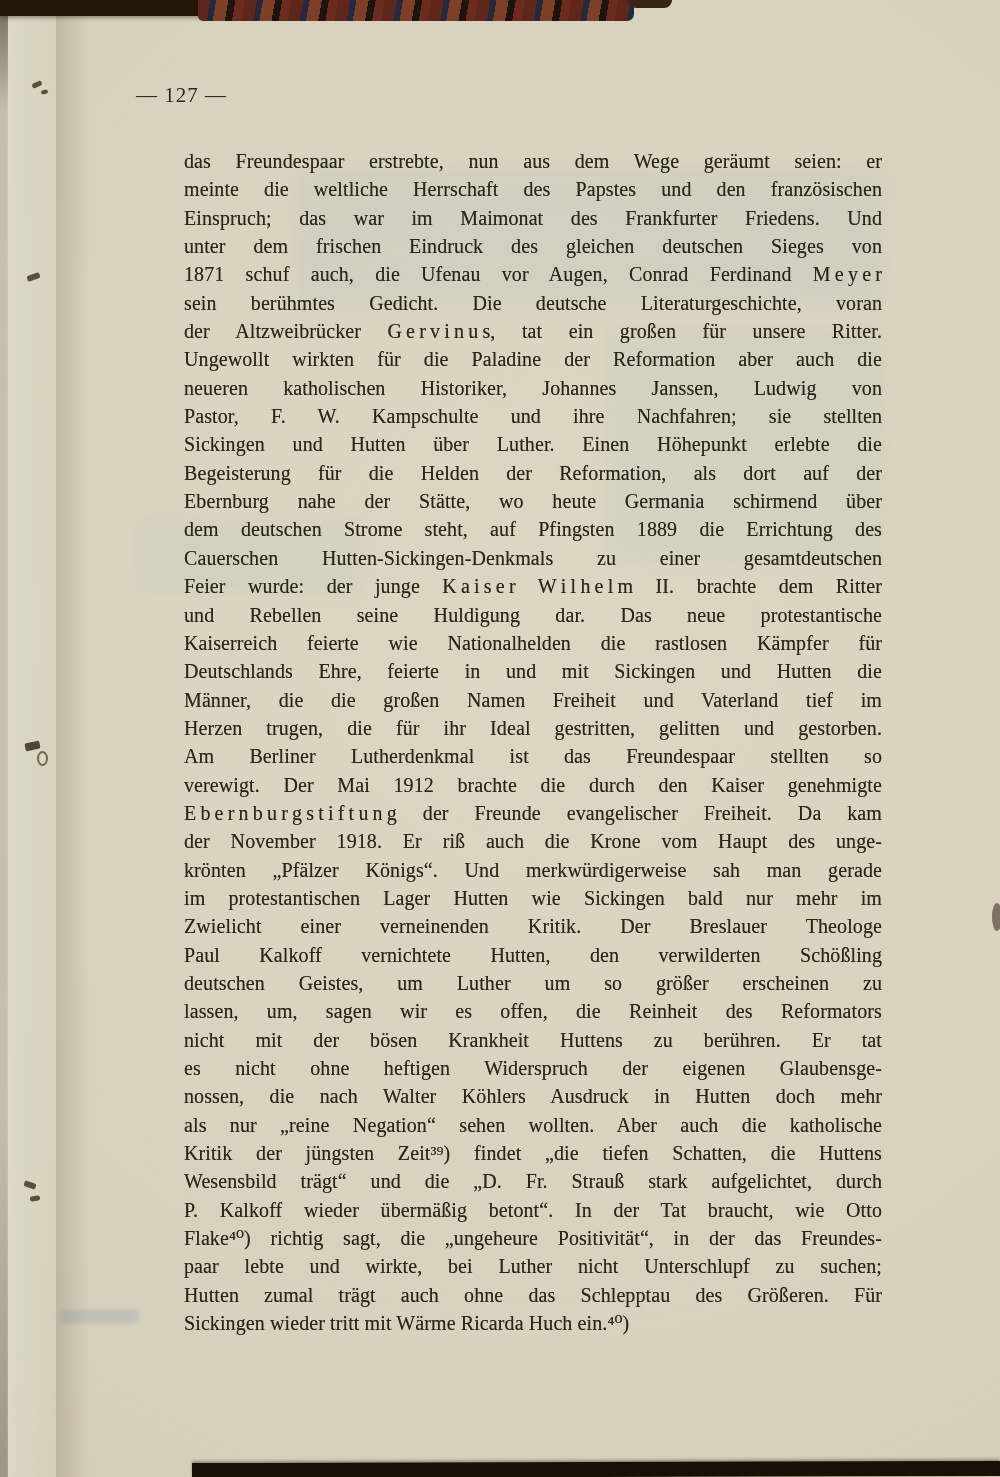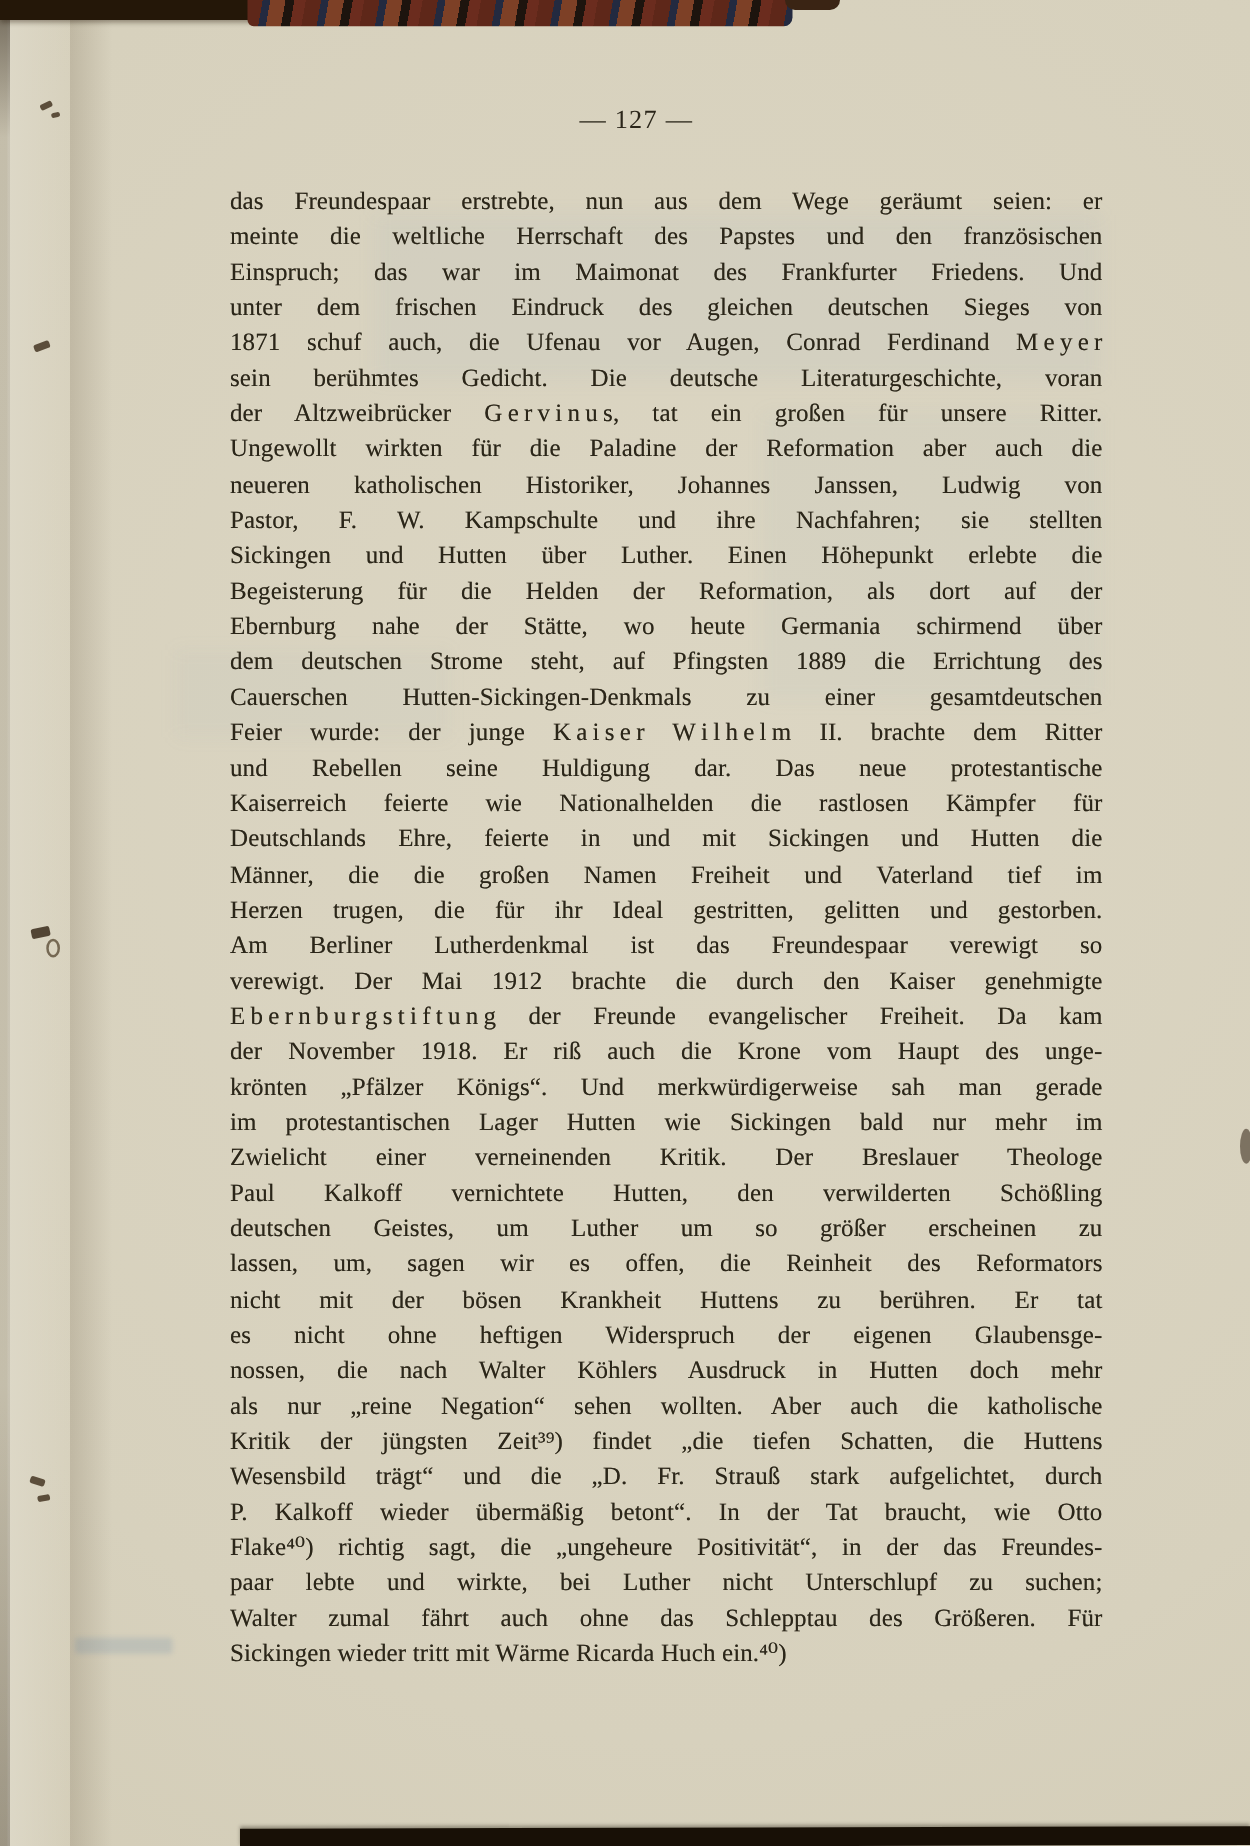--- a/index.html
+++ b/index.html
@@ -44,21 +44,21 @@
   .s4a{left:24px;top:1182px;width:12px;height:6px;transform:rotate(18deg);}
   .s4b{left:30px;top:1196px;width:10px;height:5px;transform:rotate(-10deg);}
   
   .tint{position:absolute;pointer-events:none;filter:blur(7px);}
   .t1{left:300px;top:172px;width:580px;height:132px;background:rgba(140,165,185,.08);}
   .t2{left:610px;top:330px;width:270px;height:230px;background:rgba(140,165,185,.06);}
   .t3{left:140px;top:520px;width:220px;height:70px;background:rgba(140,165,185,.05);}
   .ghost{position:absolute;left:60px;top:1310px;width:78px;height:13px;
     background:rgba(70,110,160,.16);filter:blur(2px);border-radius:3px;}
   
-  .page-number{position:absolute;left:136px;top:83px;width:746px;text-align:center;
+  .page-number{position:absolute;left:136px;top:83px;width:746px;text-align:left;
     font-size:21px;letter-spacing:1px;color:#2b261a;}
   .text-block{position:absolute;left:136px;top:147px;width:746px;}
   .line{font-size:20px;line-height:28.35px;text-align:justify;text-align-last:justify;
     letter-spacing:.1px;color:#2b2619;text-shadow:0 0 .4px rgba(43,38,25,.55);margin-left:48px;}
   .line.last{text-align-last:left;}
 </style>
 </head>
 <body>
 
 <div class="scan">
@@ -102,36 +102,36 @@
     <div class="line">Begeisterung für die Helden der Reformation, als dort auf der</div>
     <div class="line">Ebernburg nahe der Stätte, wo heute Germania schirmend über</div>
     <div class="line">dem deutschen Strome steht, auf Pfingsten 1889 die Errichtung des</div>
     <div class="line">Cauerschen Hutten-Sickingen-Denkmals zu einer gesamtdeutschen</div>
     <div class="line">Feier wurde: der junge K a i s e r W i l h e l m II. brachte dem Ritter</div>
     <div class="line">und Rebellen seine Huldigung dar. Das neue protestantische</div>
     <div class="line">Kaiserreich feierte wie Nationalhelden die rastlosen Kämpfer für</div>
     <div class="line">Deutschlands Ehre, feierte in und mit Sickingen und Hutten die</div>
     <div class="line">Männer, die die großen Namen Freiheit und Vaterland tief im</div>
     <div class="line">Herzen trugen, die für ihr Ideal gestritten, gelitten und gestorben.</div>
-    <div class="line">Am Berliner Lutherdenkmal ist das Freundespaar verewigt so</div>
+    <div class="line">Am Berliner Lutherdenkmal ist das Freundespaar stellten so</div>
     <div class="line">verewigt. Der Mai 1912 brachte die durch den Kaiser genehmigte</div>
     <div class="line">E b e r n b u r g s t i f t u n g der Freunde evangelischer Freiheit. Da kam</div>
     <div class="line">der November 1918. Er riß auch die Krone vom Haupt des unge-</div>
     <div class="line">krönten „Pfälzer Königs“. Und merkwürdigerweise sah man gerade</div>
     <div class="line">im protestantischen Lager Hutten wie Sickingen bald nur mehr im</div>
     <div class="line">Zwielicht einer verneinenden Kritik. Der Breslauer Theologe</div>
     <div class="line">Paul Kalkoff vernichtete Hutten, den verwilderten Schößling</div>
     <div class="line">deutschen Geistes, um Luther um so größer erscheinen zu</div>
     <div class="line">lassen, um, sagen wir es offen, die Reinheit des Reformators</div>
     <div class="line">nicht mit der bösen Krankheit Huttens zu berühren. Er tat</div>
     <div class="line">es nicht ohne heftigen Widerspruch der eigenen Glaubensge-</div>
     <div class="line">nossen, die nach Walter Köhlers Ausdruck in Hutten doch mehr</div>
     <div class="line">als nur „reine Negation“ sehen wollten. Aber auch die katholische</div>
     <div class="line">Kritik der jüngsten Zeit³⁹) findet „die tiefen Schatten, die Huttens</div>
     <div class="line">Wesensbild trägt“ und die „D. Fr. Strauß stark aufgelichtet, durch</div>
     <div class="line">P. Kalkoff wieder übermäßig betont“. In der Tat braucht, wie Otto</div>
     <div class="line">Flake⁴⁰) richtig sagt, die „ungeheure Positivität“, in der das Freundes-</div>
     <div class="line">paar lebte und wirkte, bei Luther nicht Unterschlupf zu suchen;</div>
-    <div class="line">Walter zumal fährt auch ohne das Schlepptau des Größeren. Für</div>
+    <div class="line">Hutten zumal trägt auch ohne das Schlepptau des Größeren. Für</div>
     <div class="line last">Sickingen wieder tritt mit Wärme Ricarda Huch ein.⁴⁰)</div>
   </div>
 
 </div>
 
 </body></html>

